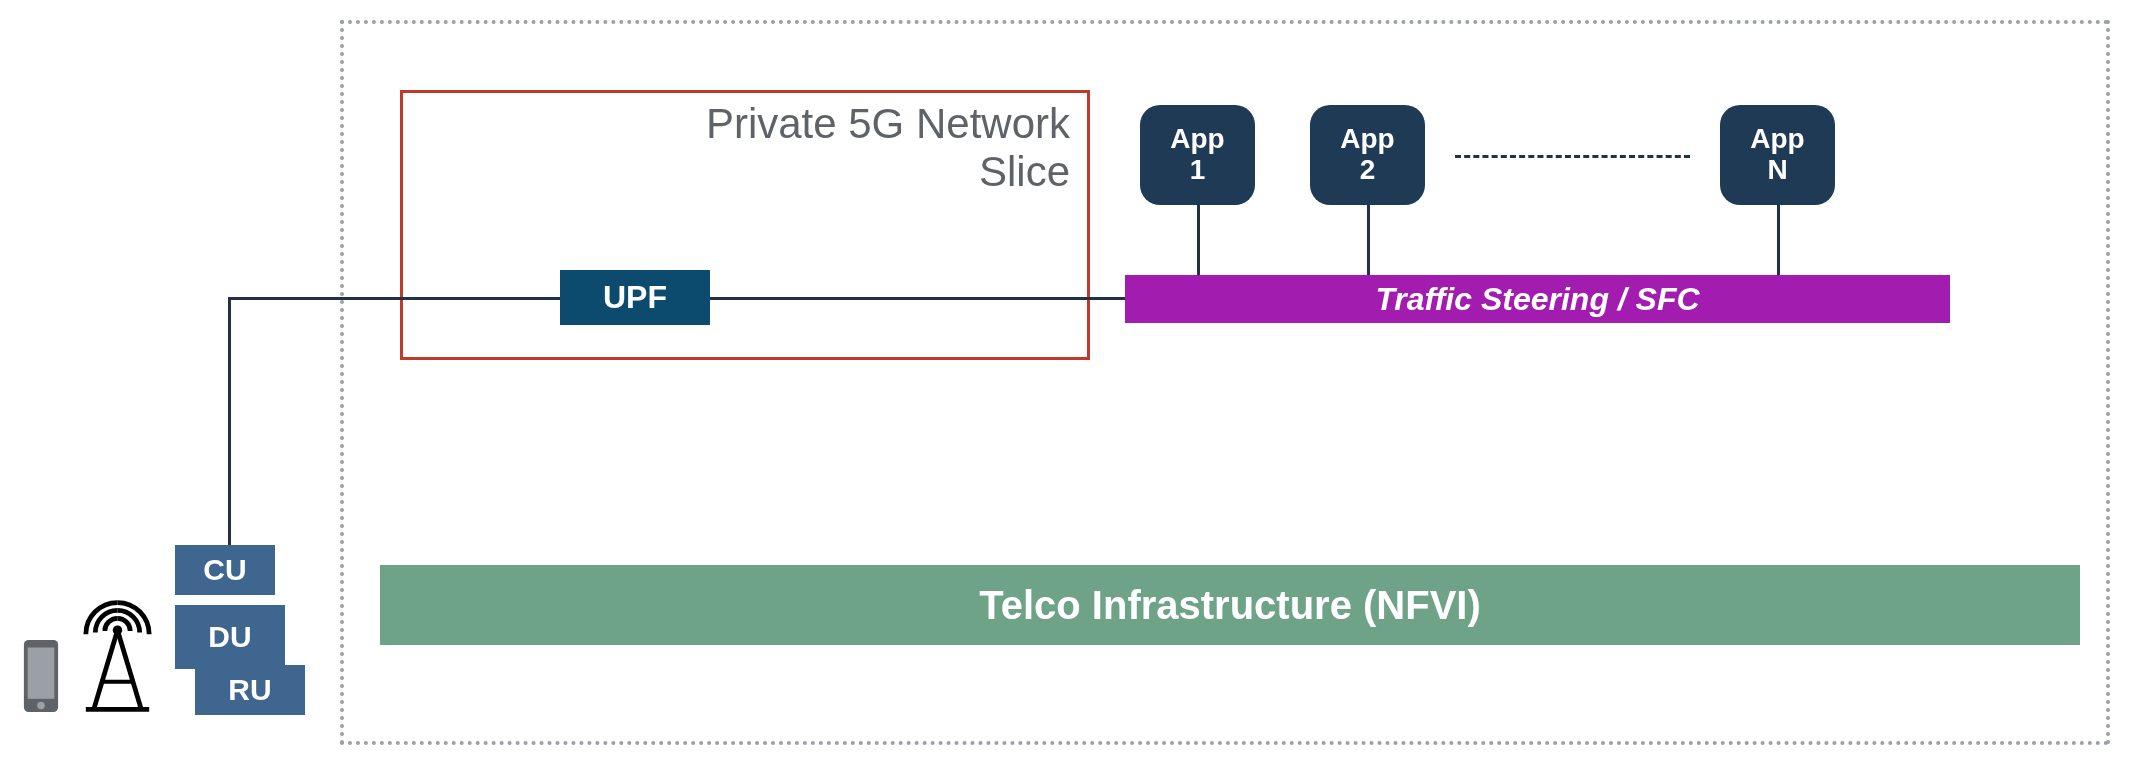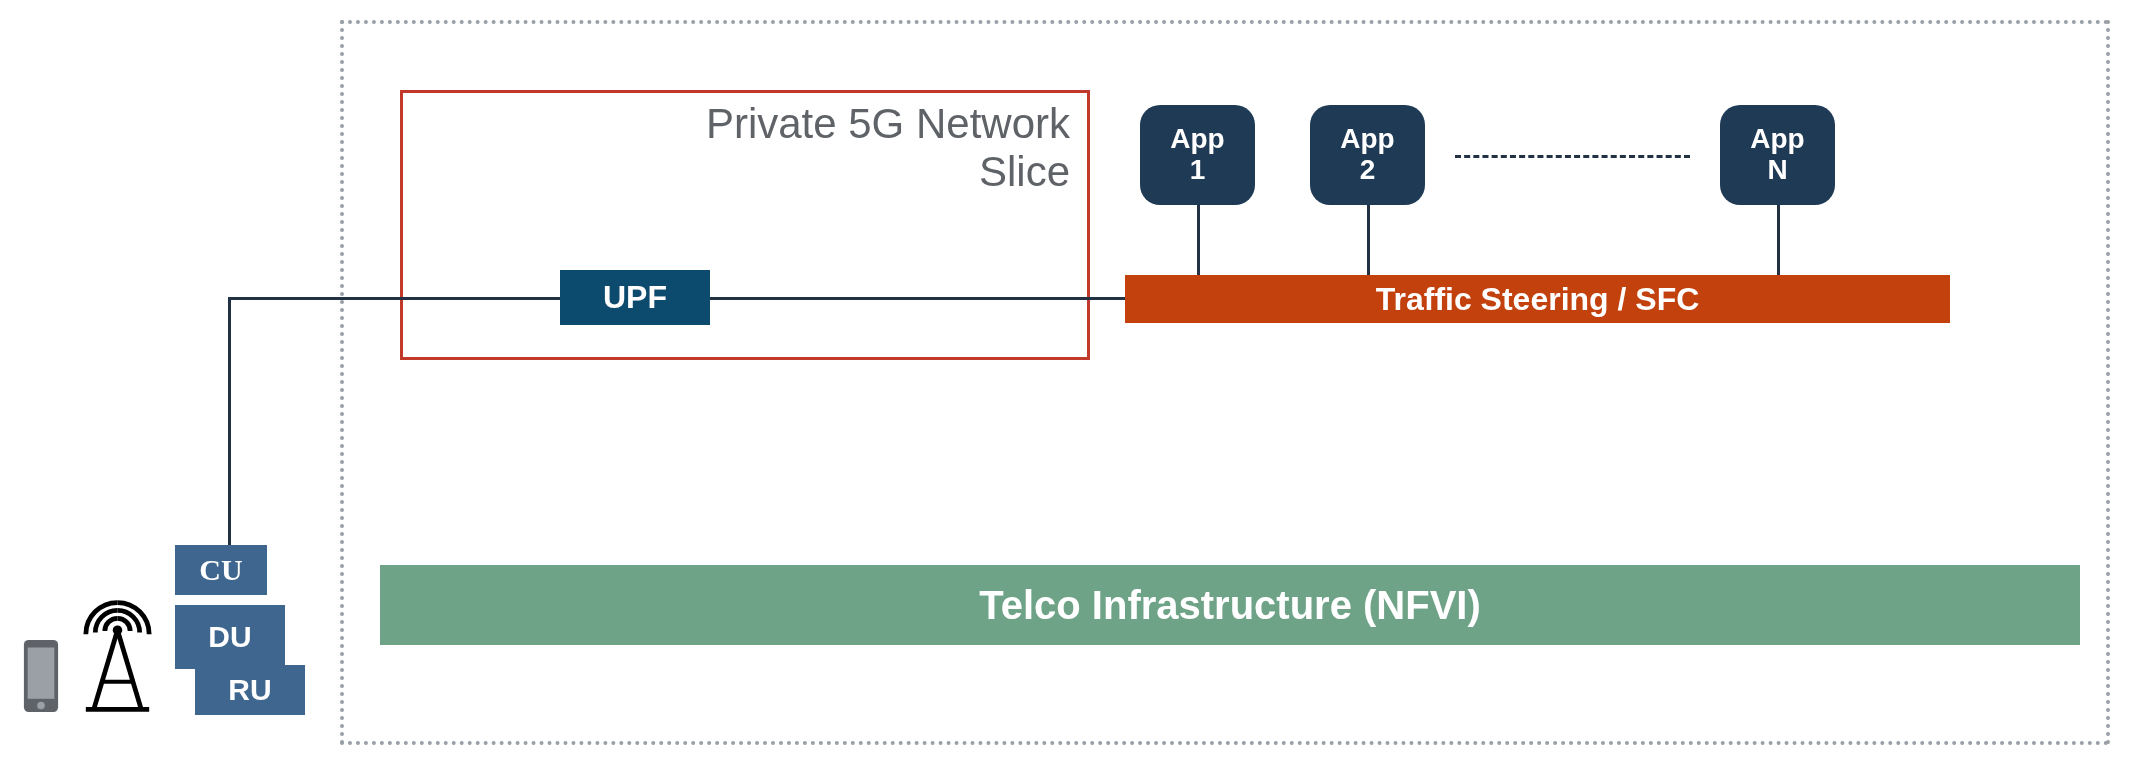--- a/index.html
+++ b/index.html
@@ -50,24 +50,25 @@
   }
   
   .upf {
     background: #0c4a6e;
     color: #ffffff;
     font-size: 32px;
     font-weight: bold;
   }
   
   .ts-bar {
-    background: #c2410c;
+    background: #a21caf;
     color: #ffffff;
     font-size: 32px;
     font-weight: bold;
+    font-style: italic;
   }
   
   .app {
     background: #1f3a54;
     color: #ffffff;
     font-size: 28px;
     font-weight: bold;
     line-height: 1.1;
     padding: 4px;
     flex-direction: column;
@@ -139,21 +140,21 @@
   <div class="vline" style="left:1777px; top:205px; height:70px;"></div>
 
   <div class="hline" style="left:710px; top:297px; width:415px;"></div>
 
   <div class="vline" style="left:228px; top:297px; height:248px;"></div>
 
   <div class="hline" style="left:228px; top:297px; width:332px;"></div>
 
   <div class="node nfvi" style="left:380px; top:565px; width:1700px; height:80px;">Telco Infrastructure (NFVI)</div>
 
-  <div class="node ran" style="left:175px; top:545px; width:92px; height:50px;font-family:Liberation Serif, serif;">CU</div>
+  <div class="node ran" style="left:175px; top:545px; width:100px; height:50px;">CU</div>
   <div class="node ran" style="left:175px; top:605px; width:110px; height:64px;">DU</div>
   <div class="node ran" style="left:175px; top:665px; width:110px; height:50px;margin-left:20px;">RU</div>
 
   <svg viewBox="0 0 40 80" width="38" height="76" style="left:22px; top:638px;">
     <rect x="2" y="2" width="36" height="76" rx="5" ry="5" fill="#5f6368"></rect>
     <rect x="6" y="10" width="28" height="54" fill="#9aa0a6"></rect>
     <circle cx="20" cy="71" r="4" fill="#9aa0a6"></circle>
   </svg>
 
   <svg viewBox="0 0 120 160" width="95" height="130" style="left:70px; top:585px;">

